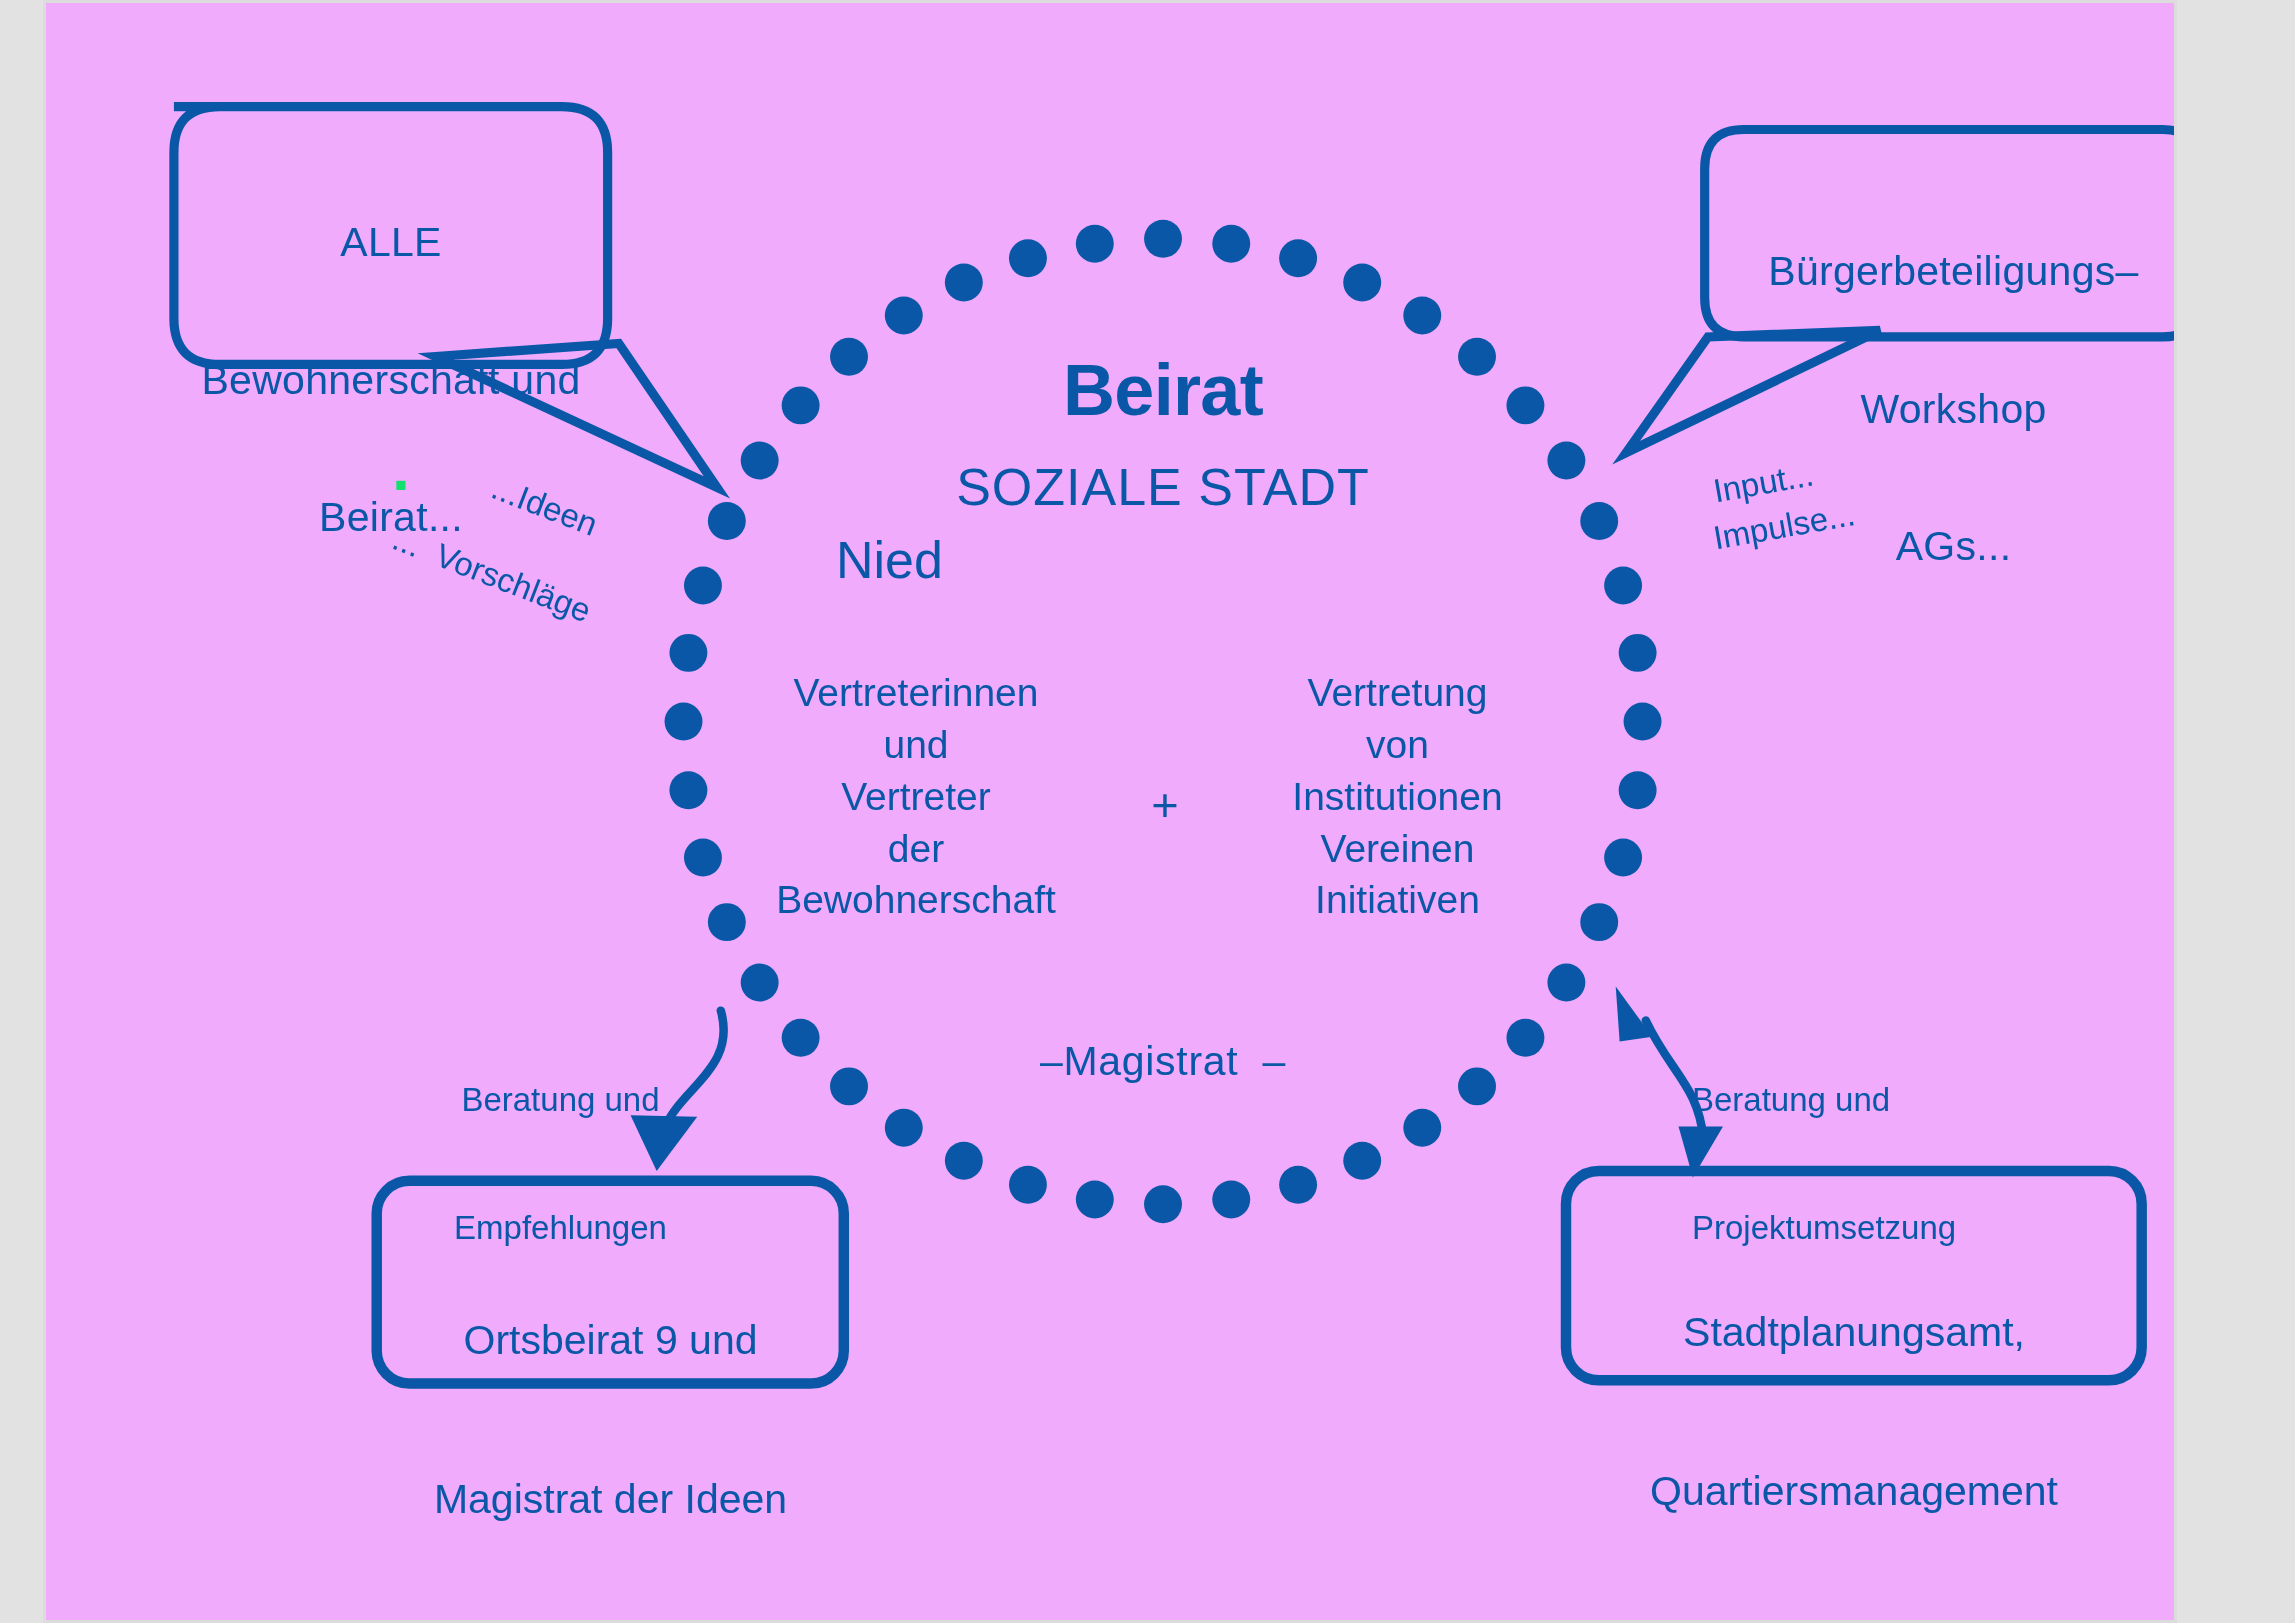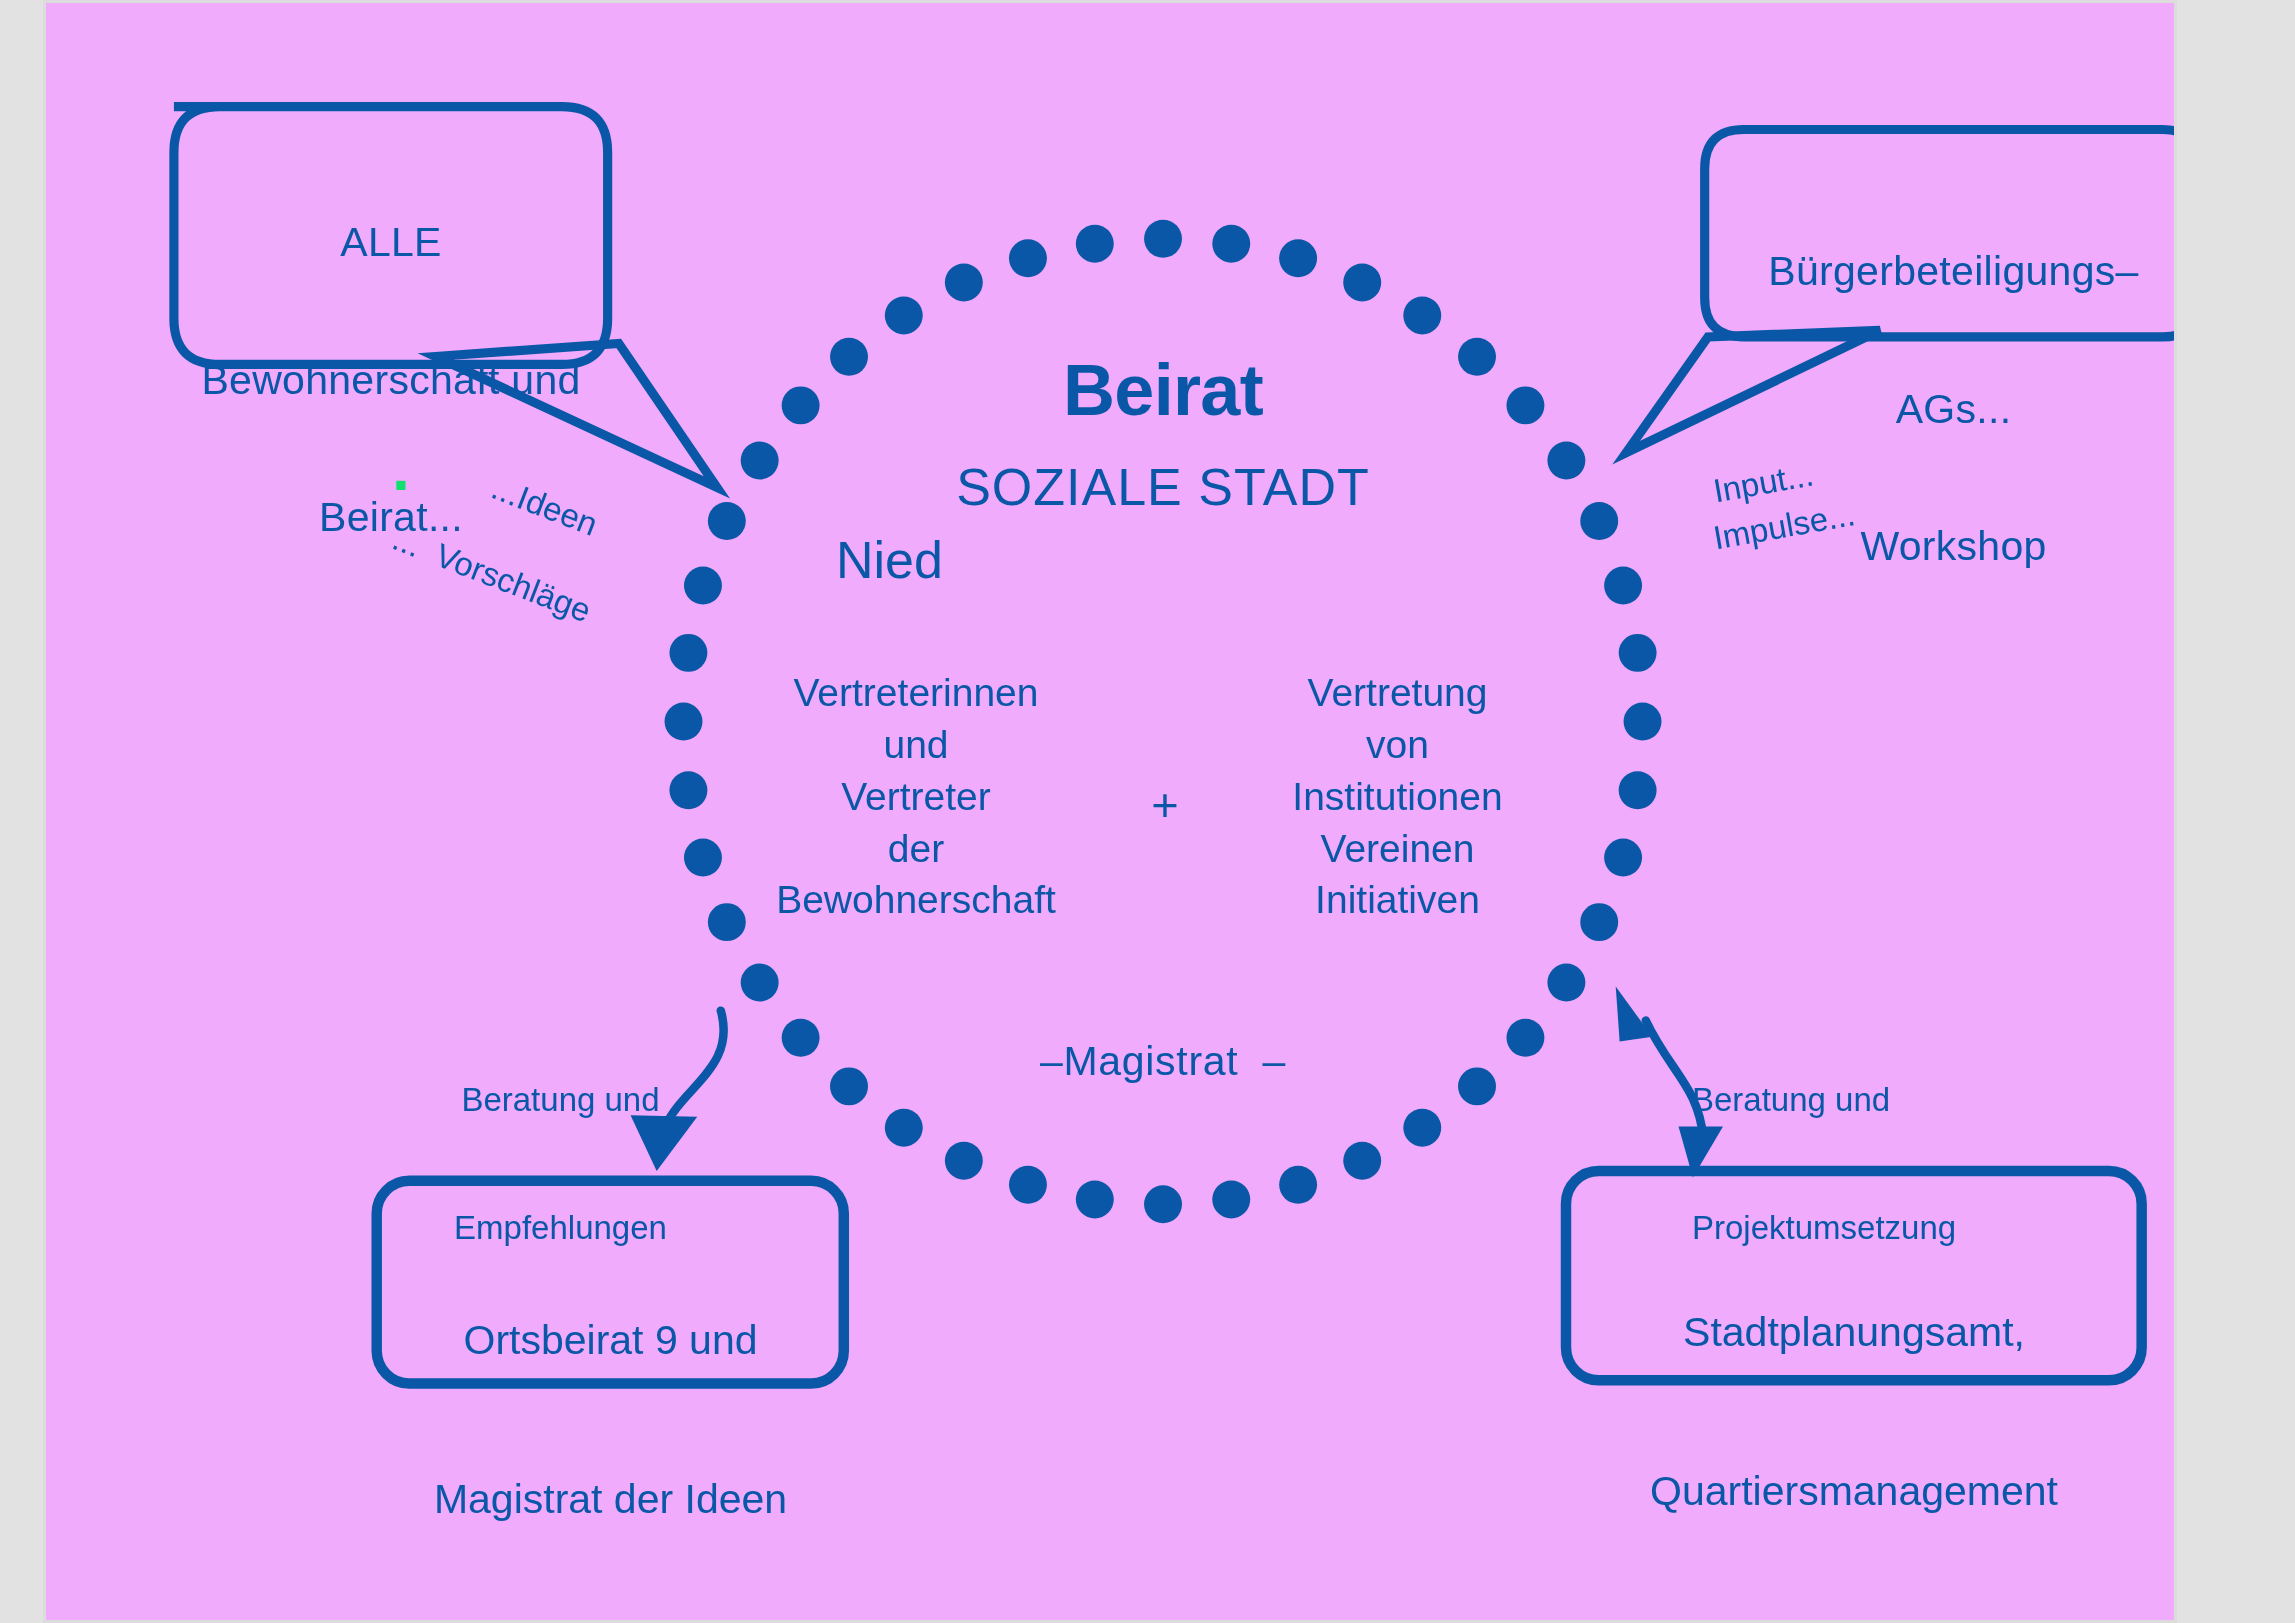--- a/index.html
+++ b/index.html
@@ -182,22 +182,22 @@
   </svg>
 
   <div class="txt bubble-text" style="left:131px; top:128px; width:434px;">
     <div>ALLE</div>
     <div>Bewohnerschaft und</div>
     <div>Beirat...</div>
   </div>
 
   <div class="txt bubble-text" style="left:1662px; top:157px; width:497px;">
     <div>Bürgerbeteiligungs–</div>
+    <div>Workshop</div>
     <div>AGs...</div>
-    <div>Workshop</div>
   </div>
 
   <div class="txt headline-beirat" style="left:793px; top:350px; width:654px; text-align:center;">Beirat</div>
   <div class="txt headline-sub" style="left:793px; top:458px; width:654px; text-align:center;">SOZIALE STADT</div>
   <div class="txt headline-sub2" style="left:793px; top:531px; width:654px; ">Nied</div>
 
   <div class="txt col-text" style="left:703px; top:667px; width:340px;">Vertreterinnen
 und
 Vertreter
 der

